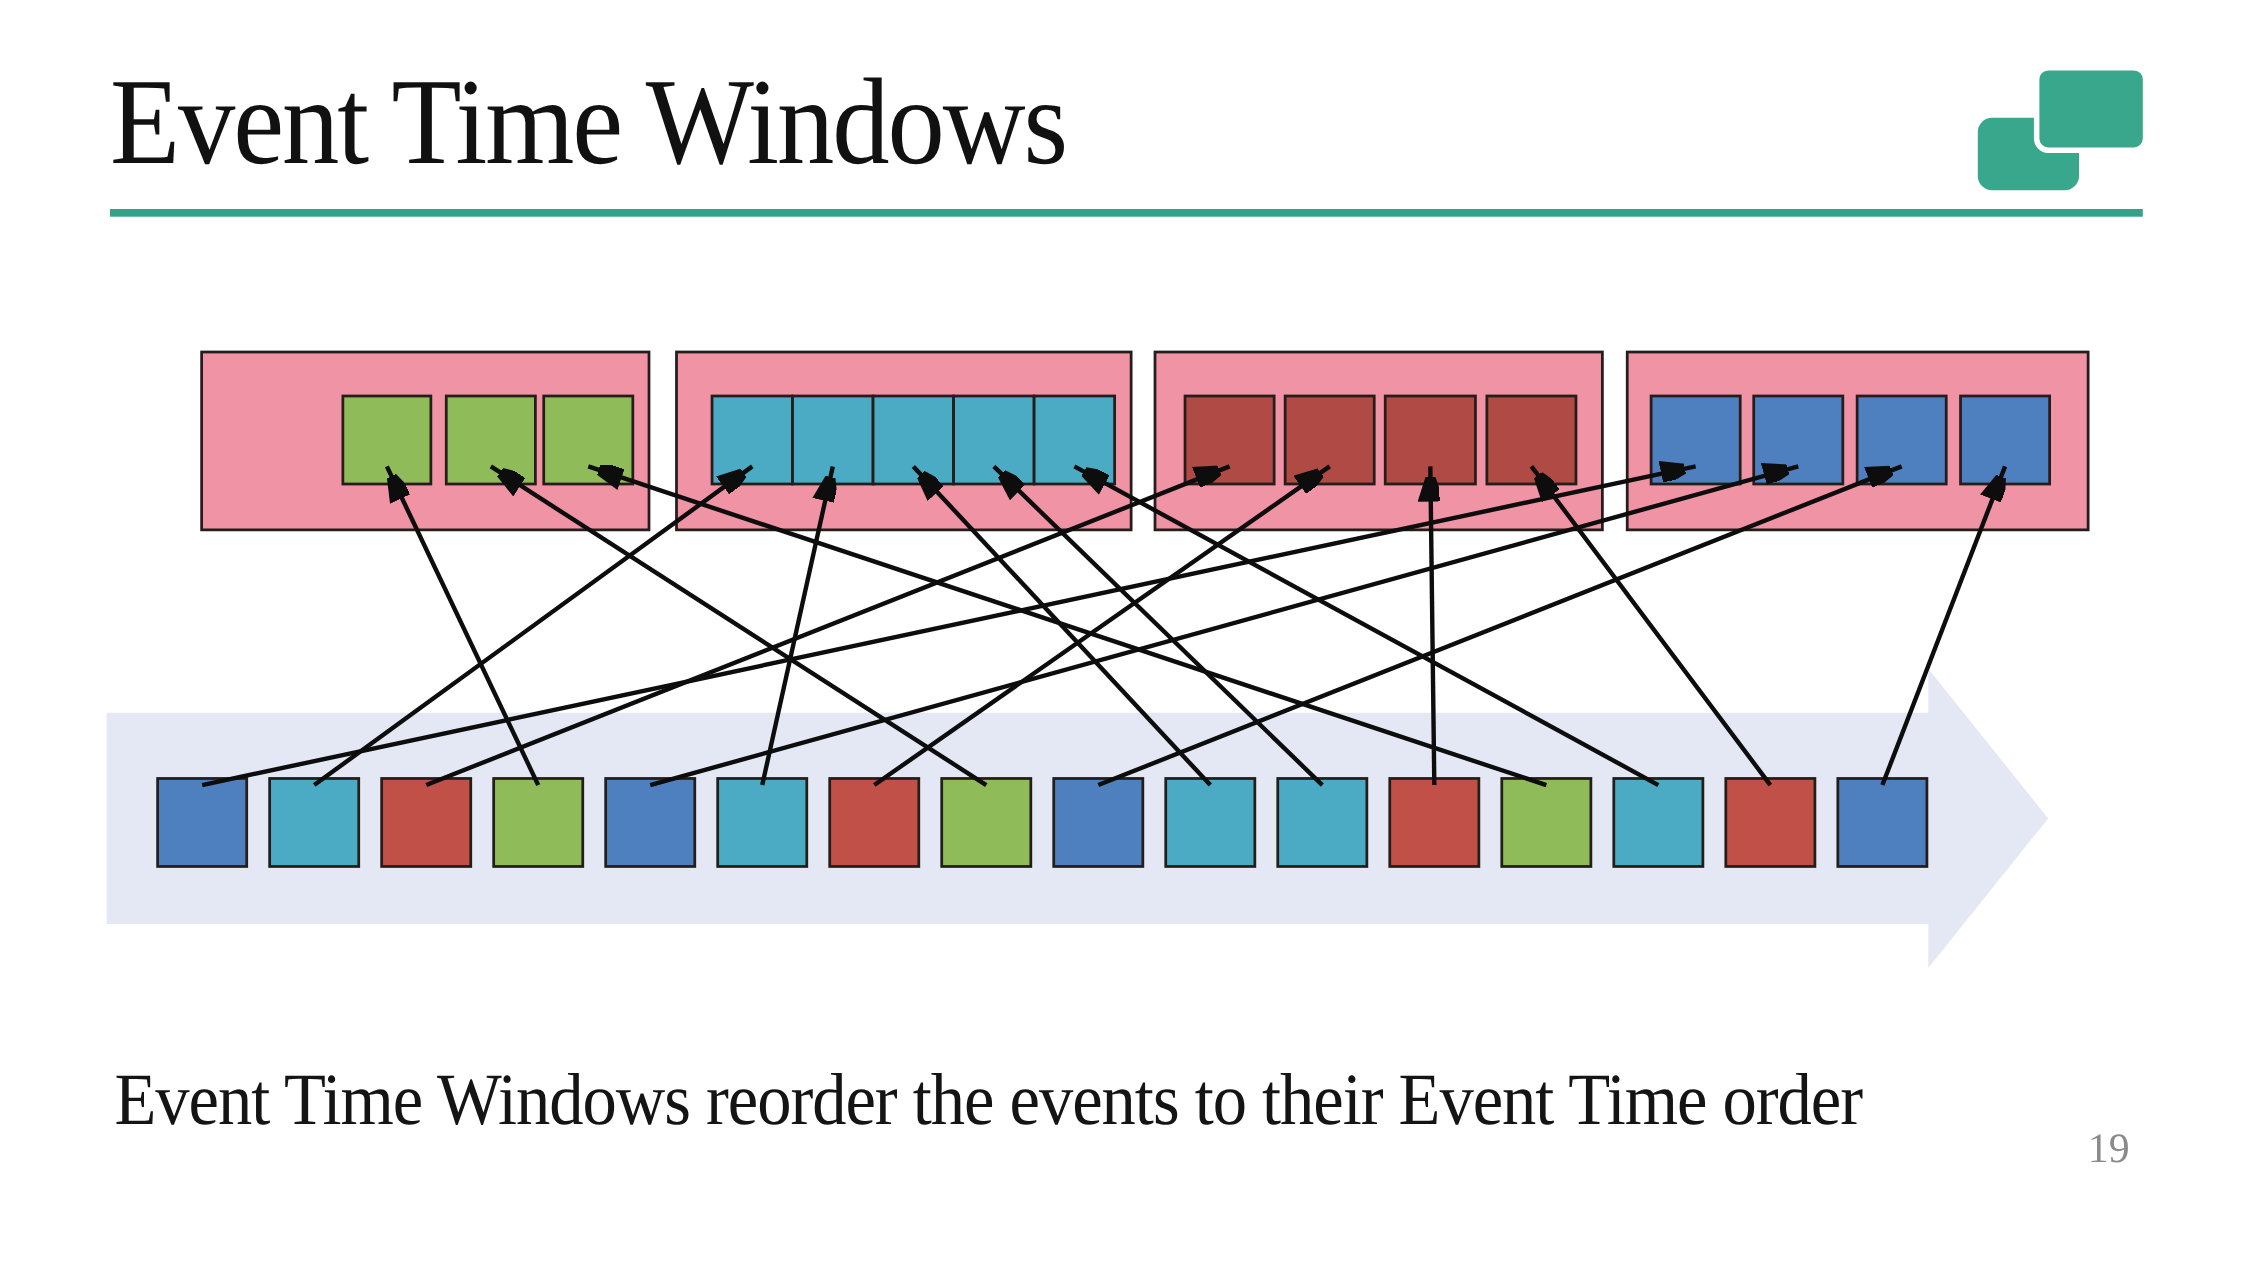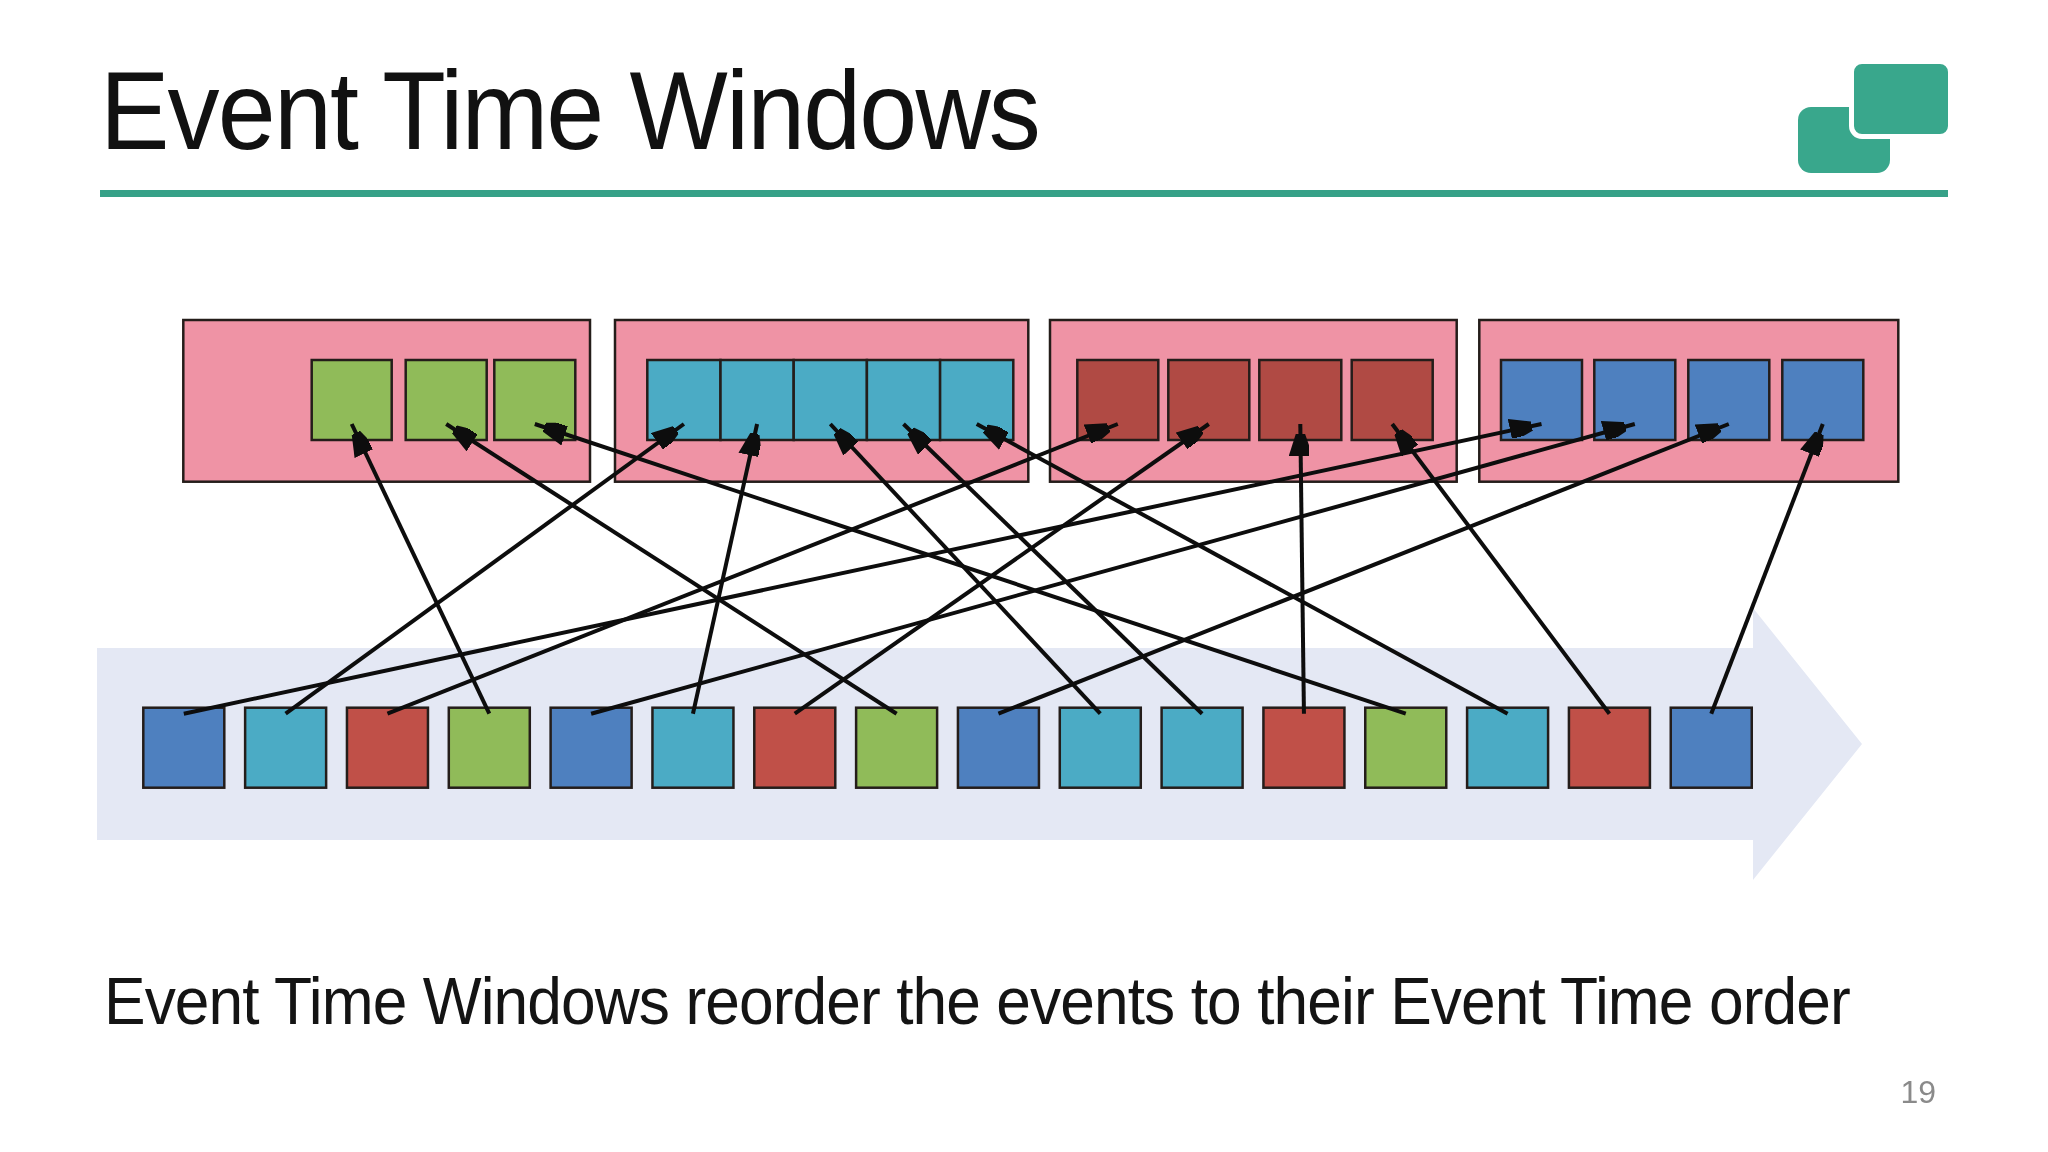--- a/index.html
+++ b/index.html
@@ -1,38 +1,38 @@
 <!DOCTYPE html>
 <html><head>
 <meta charset="utf-8">
 <style>
   html,body{margin:0;padding:0;background:#fff;}
   #slide{
     position:relative; width:2048px; height:1152px; background:#ffffff;
-    overflow:hidden; font-family:Liberation Sans, sans-serif;
+    overflow:hidden; font-family:Liberation Serif, serif;
   }
   .abs{position:absolute;}
   #title{
     left:100px; top:44px; font-size:112px; line-height:1.2; color:#111111;
     letter-spacing:-2px; transform:scaleX(0.93); transform-origin:left top;
     white-space:nowrap; font-weight:400;
   }
   #title-underline{
     left:100px; top:190px; width:1848px; height:7px; background:#36a188;
   }
   #logo{left:1790px; top:55px; width:170px; height:125px;}
   #logo .lrect{position:absolute; border-radius:13px; background:#39a78c;}
   #logo-back{left:8px; top:52px; width:92px; height:66px;}
   #logo-front{left:59px; top:4px; width:94px; height:70px; border:5px solid #ffffff;}
   #caption{
     left:104px; top:962px; font-size:67px; color:#141414; letter-spacing:-1px;
     transform:scaleX(0.93); transform-origin:left top; white-space:nowrap; font-weight:400;
   }
   #page-number{
-    right:112px; top:1074px; font-size:32px; color:#8a8a8a;
+    right:112px; top:1022px; font-size:38px; color:#8a8a8a;
   }
   #diagram-svg{left:0; top:0;}
 </style>
 </head>
 <body>
 
 <div id="slide">
 
   <div id="title" class="abs">Event Time Windows</div>
   <div id="title-underline" class="abs" style="background: rgb(54, 161, 136);"></div>

